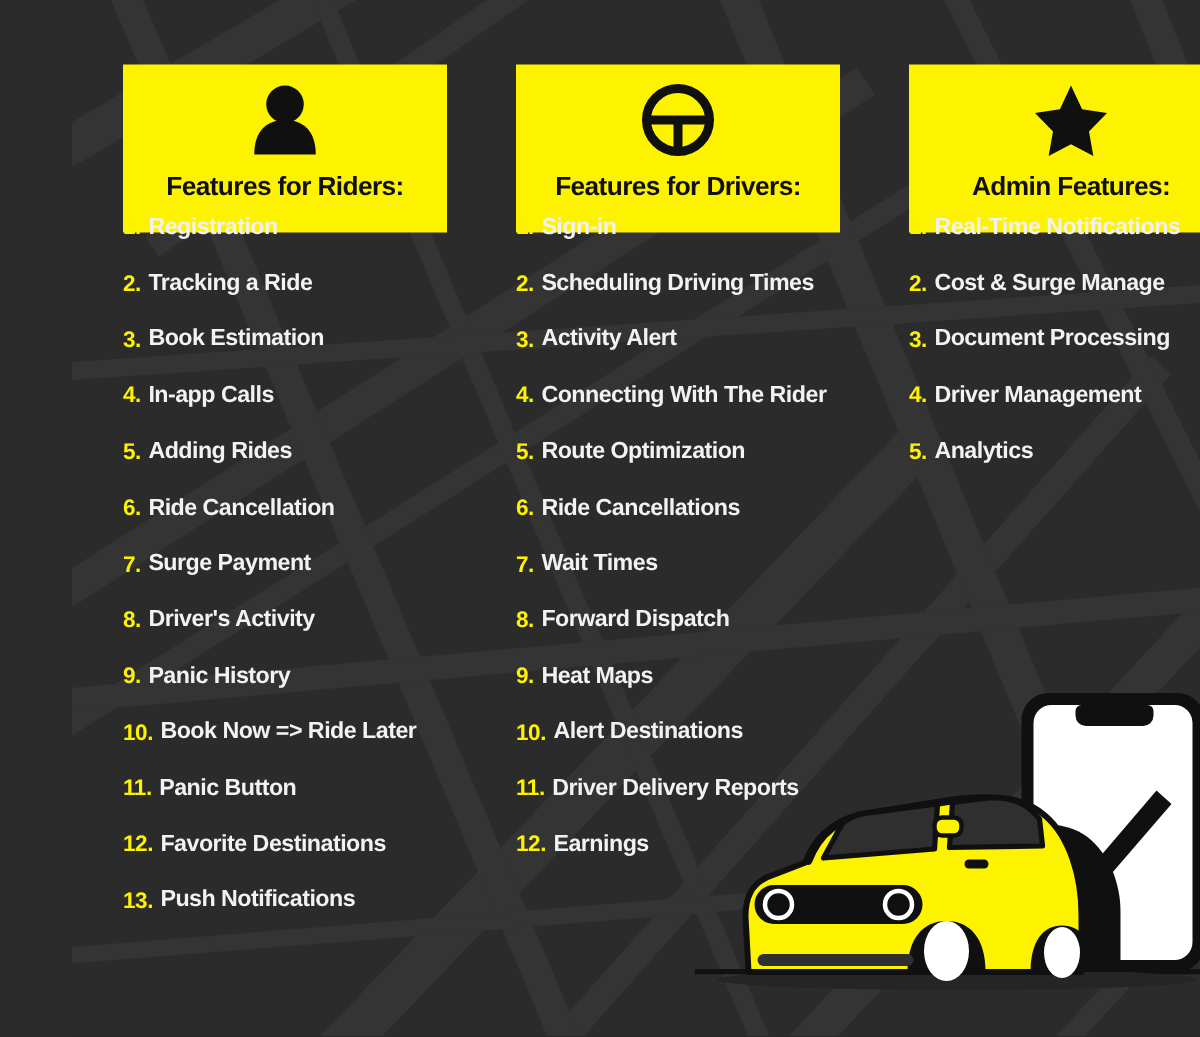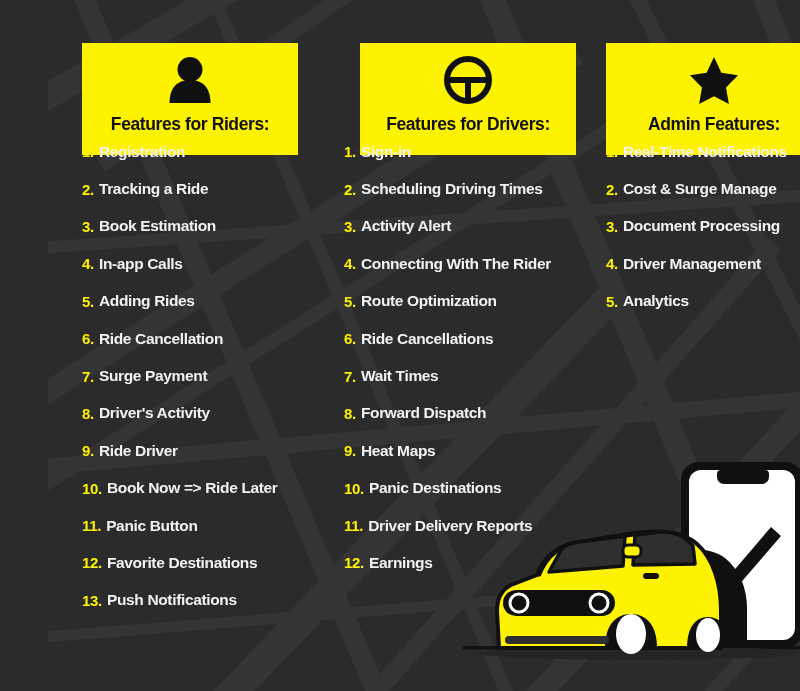--- a/index.html
+++ b/index.html
@@ -26,21 +26,21 @@
     pointer-events: none;
   }
 
   
   .column {
     position: absolute;
     top: 43px;
     width: 216px;
   }
   #col-riders  { left: 34px; }
-  #col-drivers { left: 312px; }
+  #col-drivers { left: 296px; }
   #col-admin   { left: 558px; }
 
   .header-card {
     width: 216px;
     height: 112px;
     background: #fdf200;
     display: flex;
     flex-direction: column;
     align-items: center;
     justify-content: flex-start;
@@ -196,21 +196,21 @@
       <li class="feature-item">
         <span class="item-num">7.</span>
         <span class="item-label">Surge Payment</span>
       </li>
       <li class="feature-item">
         <span class="item-num">8.</span>
         <span class="item-label">Driver's Activity</span>
       </li>
       <li class="feature-item">
         <span class="item-num">9.</span>
-        <span class="item-label">Ride Driver</span>
+        <span class="item-label">Panic History</span>
       </li>
       <li class="feature-item">
         <span class="item-num">10.</span>
         <span class="item-label">Book Now =&gt; Ride Later</span>
       </li>
       <li class="feature-item">
         <span class="item-num">11.</span>
         <span class="item-label">Panic Button</span>
       </li>
       <li class="feature-item">
@@ -254,21 +254,21 @@
       <li class="feature-item">
         <span class="item-num">8.</span>
         <span class="item-label">Forward Dispatch</span>
       </li>
       <li class="feature-item">
         <span class="item-num">9.</span>
         <span class="item-label">Heat Maps</span>
       </li>
       <li class="feature-item">
         <span class="item-num">10.</span>
-        <span class="item-label">Panic Destinations</span>
+        <span class="item-label">Alert Destinations</span>
       </li>
       <li class="feature-item">
         <span class="item-num">11.</span>
         <span class="item-label">Driver Delivery Reports</span>
       </li>
       <li class="feature-item">
         <span class="item-num">12.</span>
         <span class="item-label">Earnings</span>
       </li>
     </ul>

